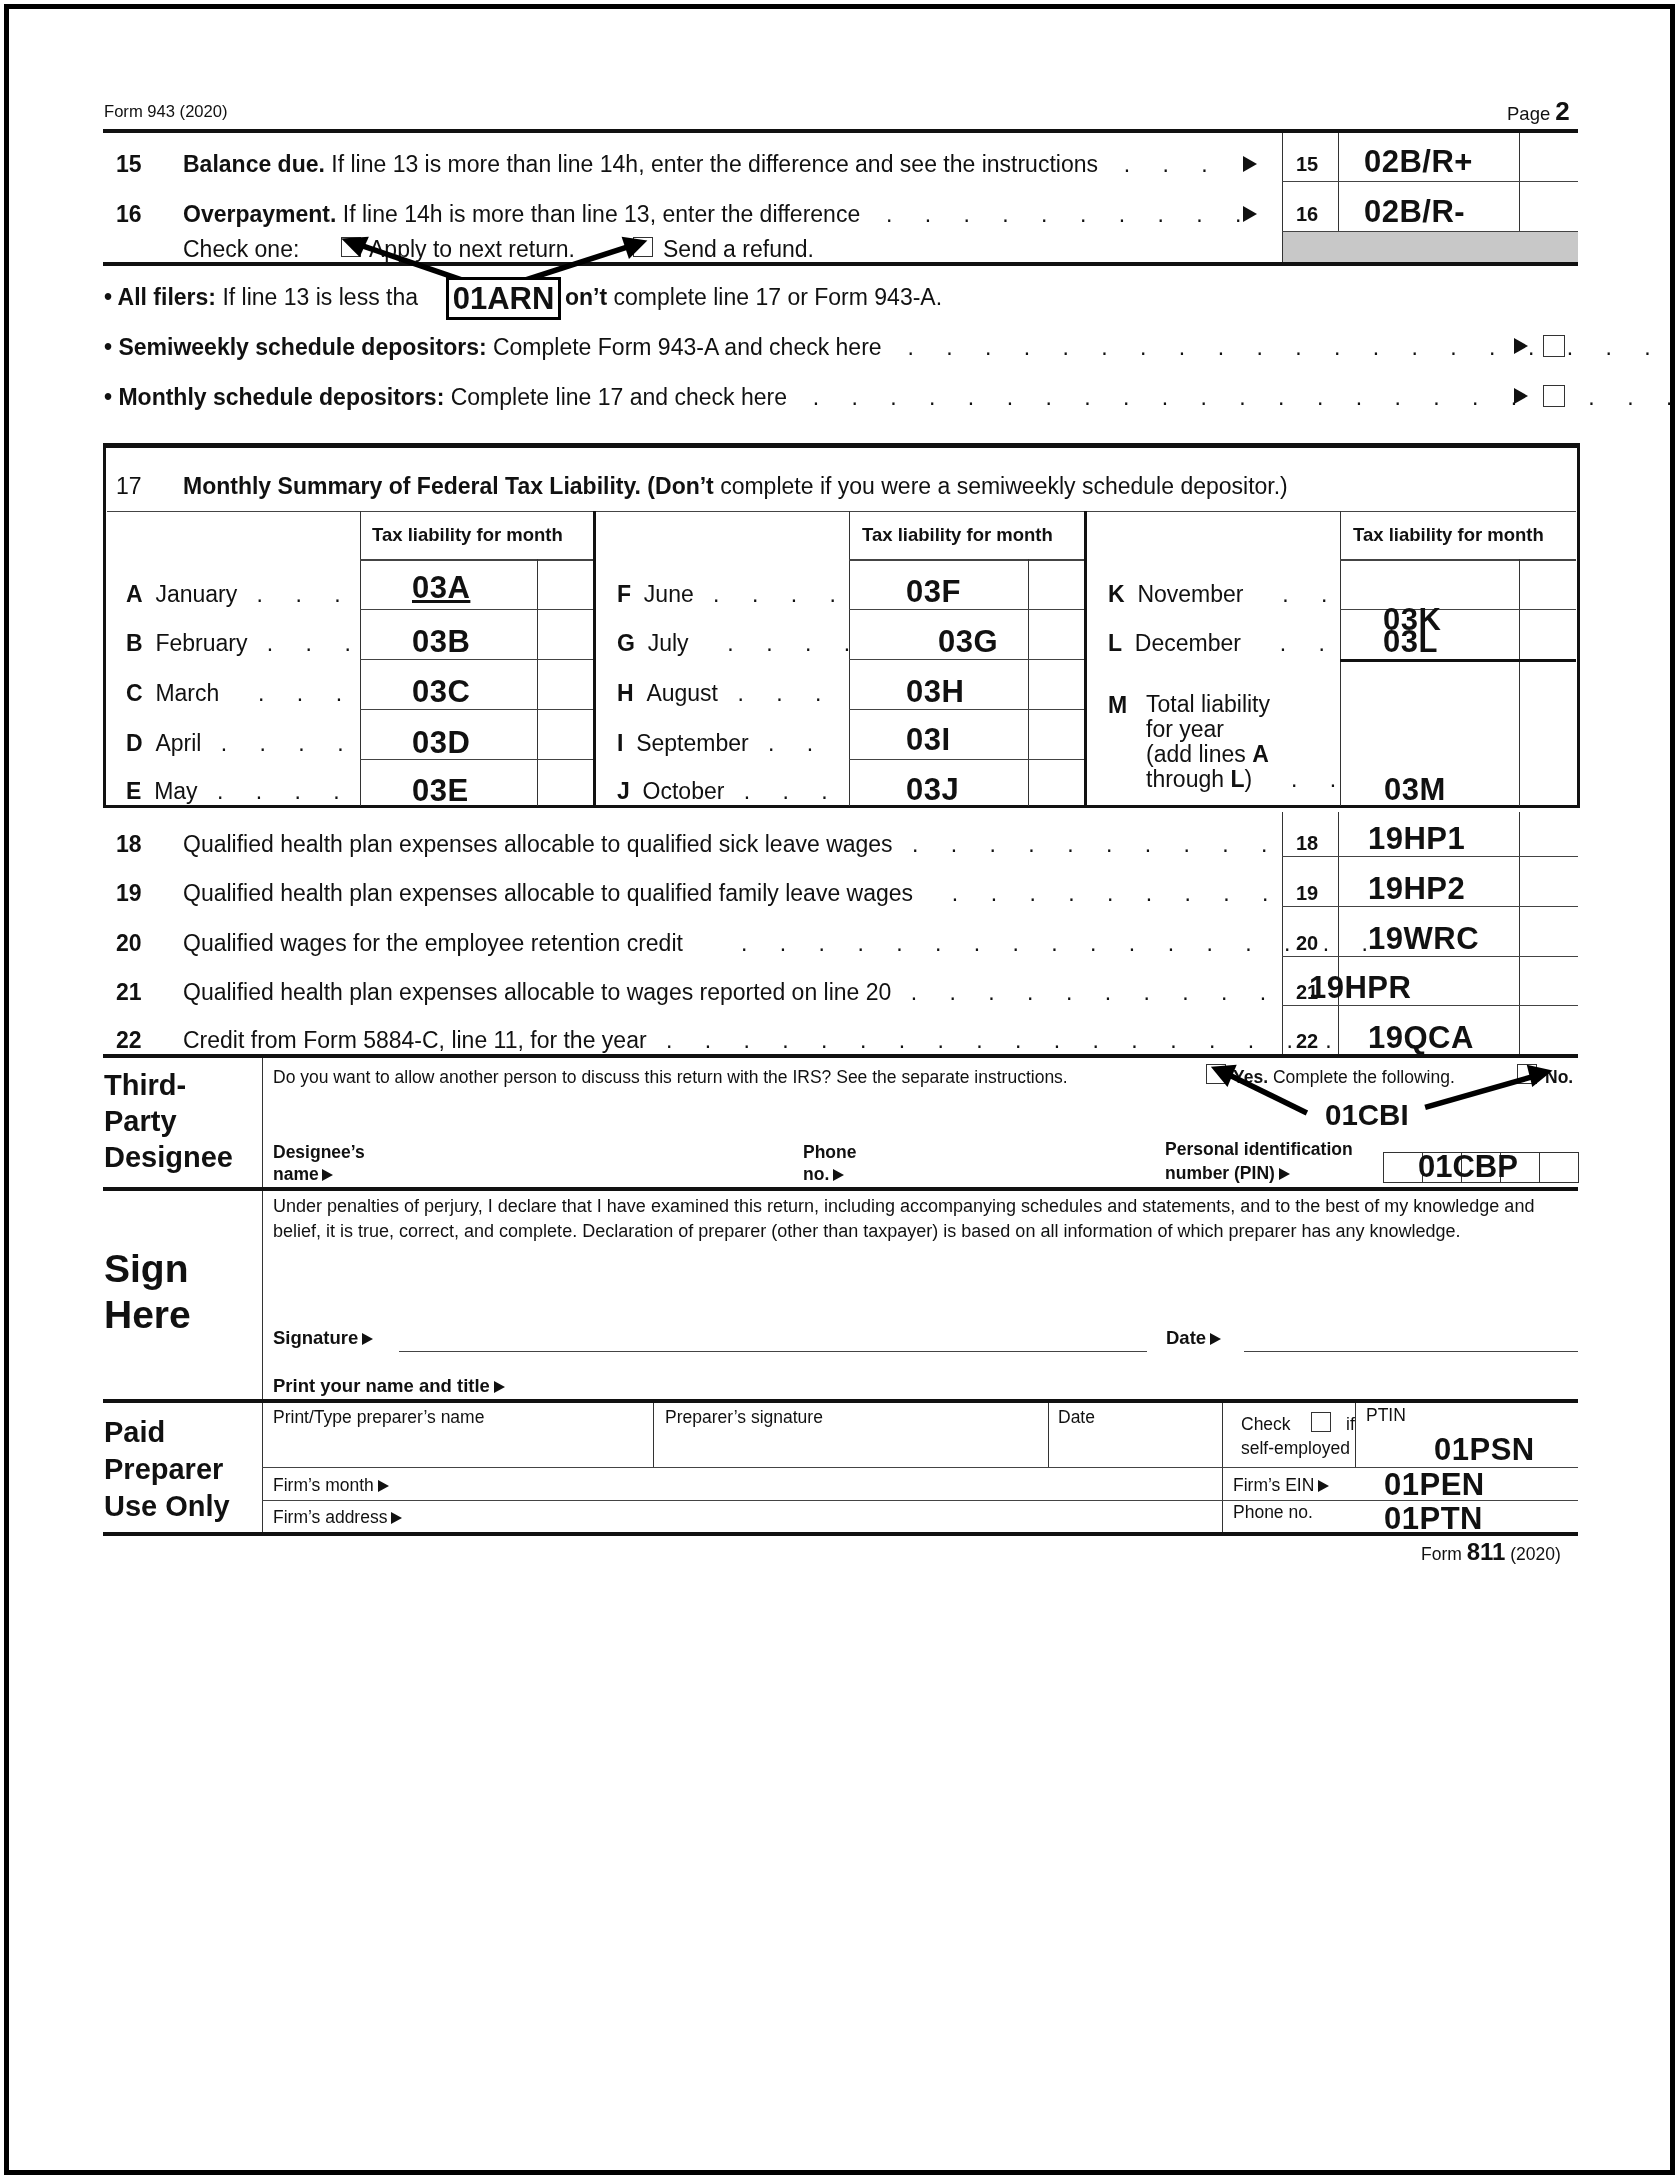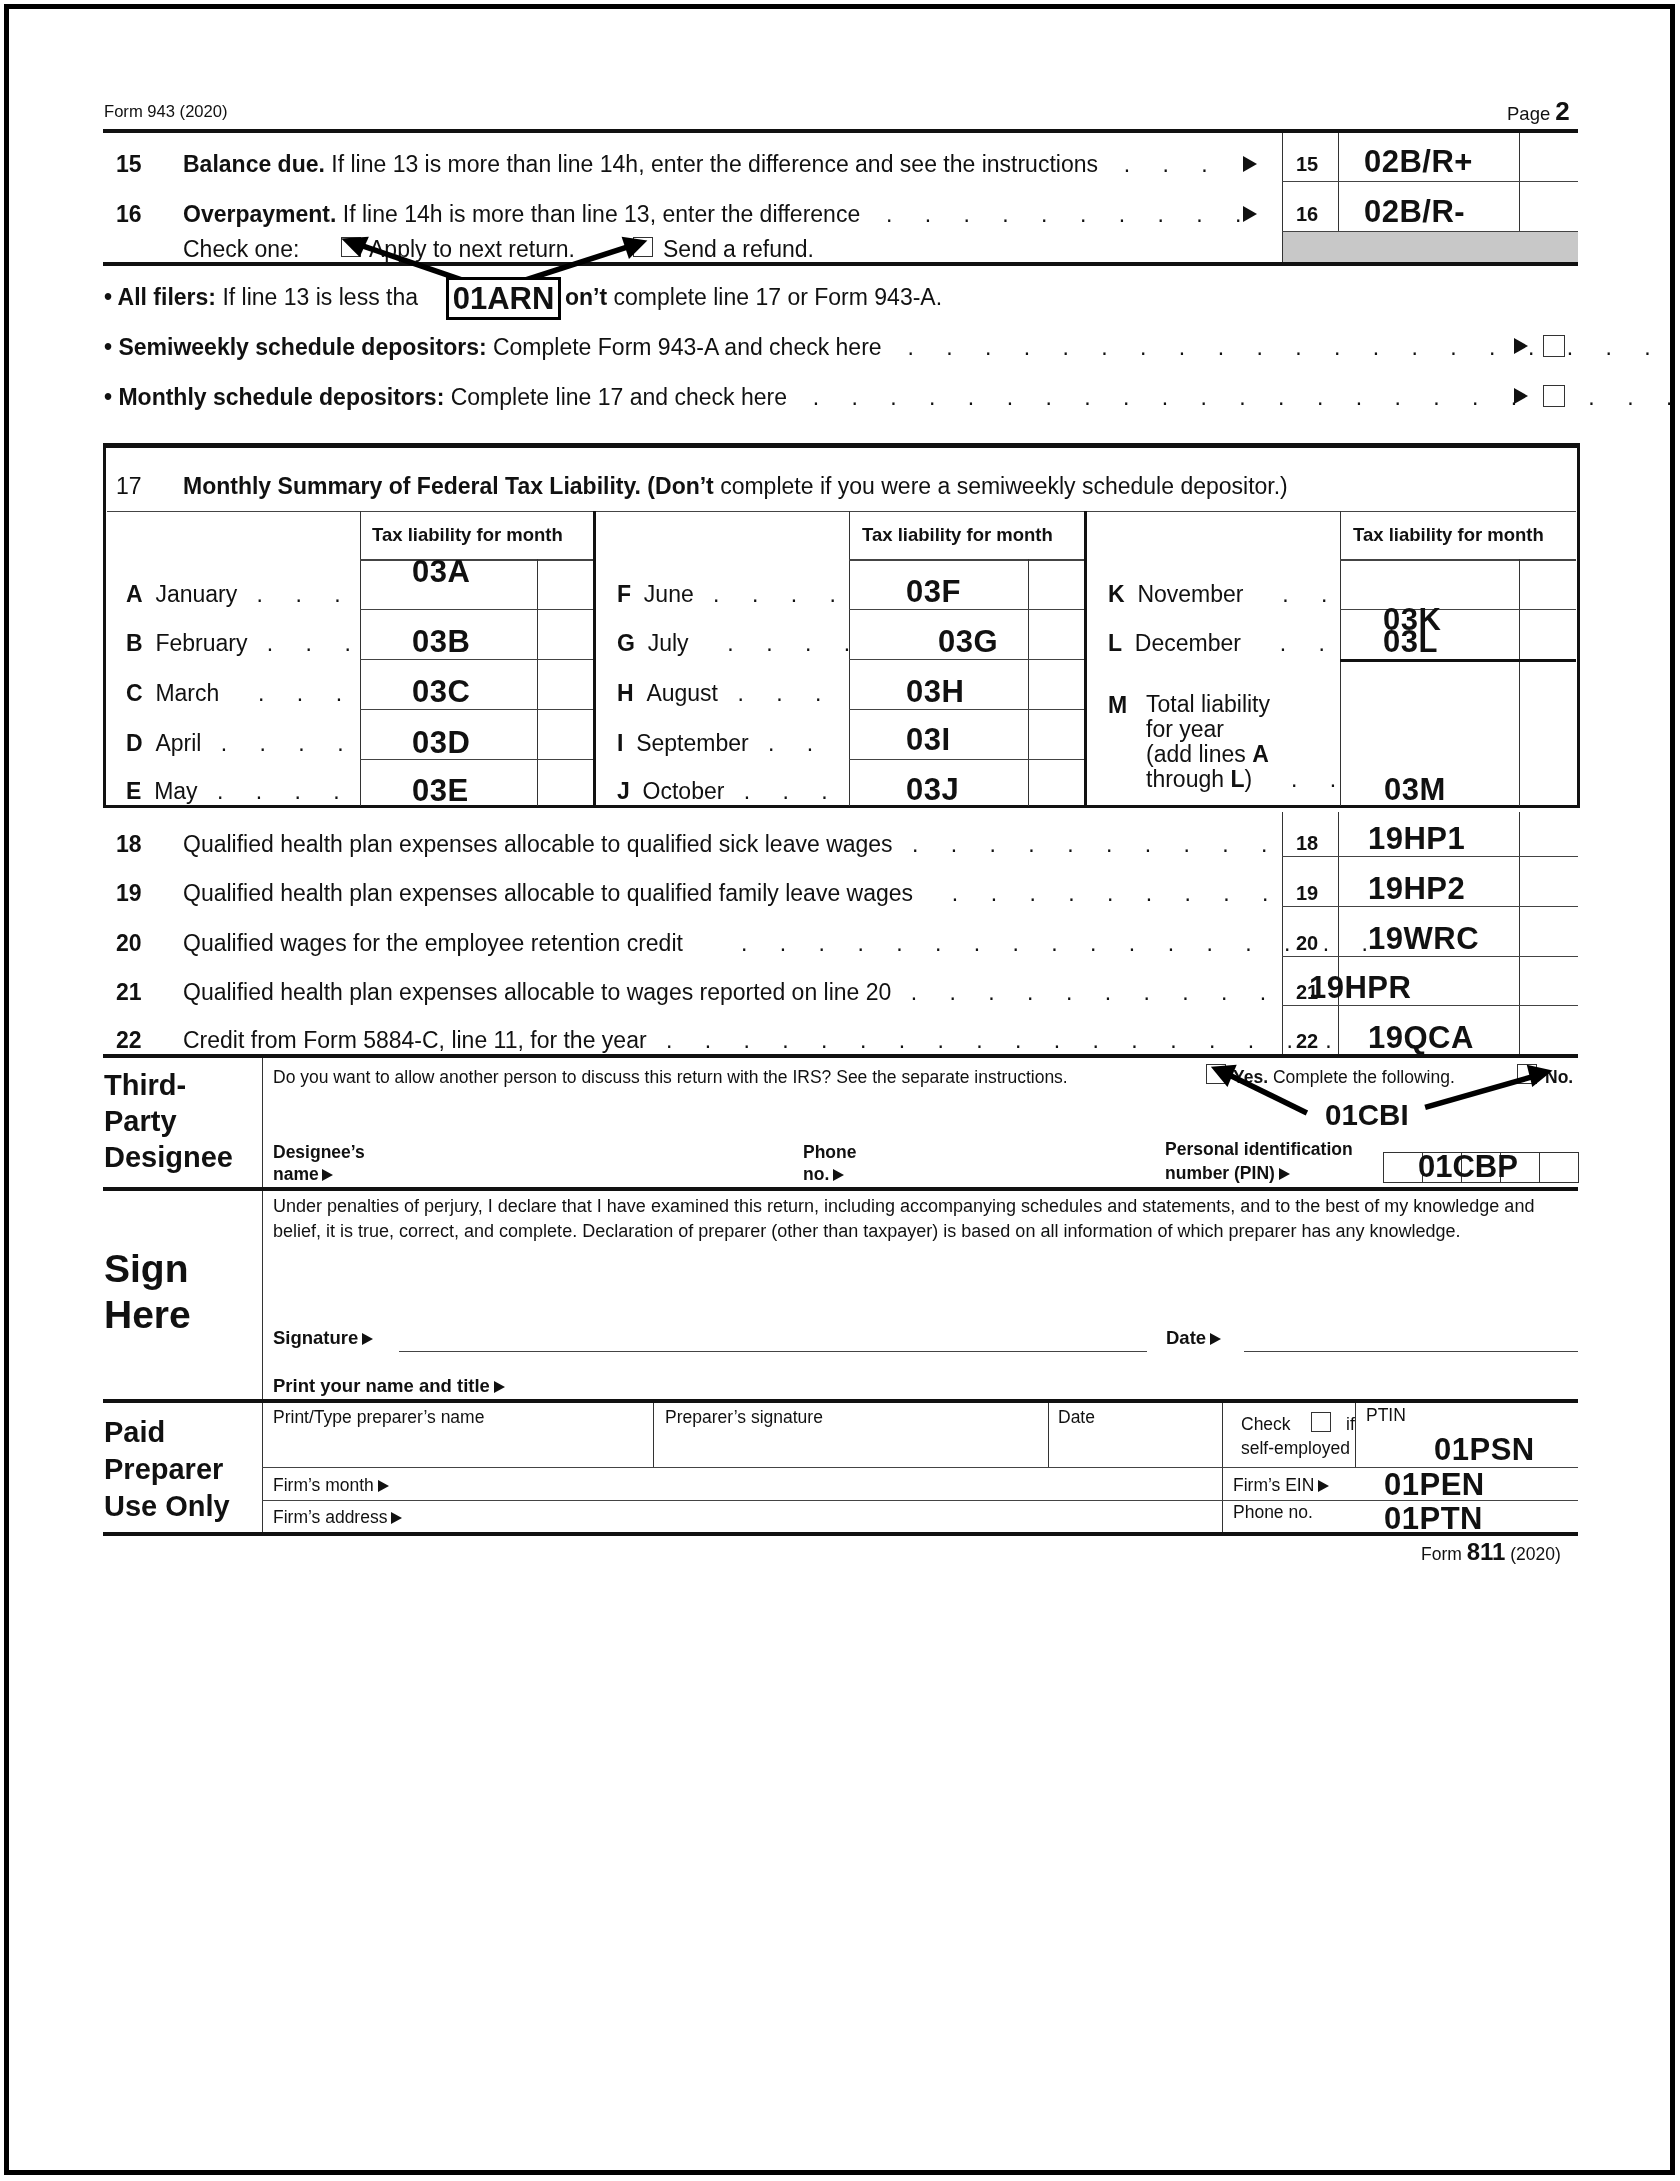--- a/index.html
+++ b/index.html
@@ -123,21 +123,21 @@
 <div class="hline thin" style="left:360px; top:709px; width:233px;"></div>
 <div class="hline thin" style="left:360px; top:759px; width:233px;"></div>
 <div class="hline thin" style="left:849px; top:609px; width:235px;"></div>
 <div class="hline thin" style="left:849px; top:659px; width:235px;"></div>
 <div class="hline thin" style="left:849px; top:709px; width:235px;"></div>
 <div class="hline thin" style="left:849px; top:759px; width:235px;"></div>
 <div class="hline thin" style="left:1340px; top:609px; width:236px;"></div>
 <div class="hline" style="left:1340px; top:659px; width:236px; height:2.8px; background:#111;"></div>
 
 <div class="abs txt22" style="left:126px; top:581px;"><span class="b">A</span>&nbsp;&nbsp;<span>January</span><span class="dots">&nbsp;.&nbsp;.&nbsp;.</span></div>
-<div class="code" style="left:412px; top:554px;">03A</div>
+<div class="code" style="left:412px; top:570px;text-decoration:underline;">03A</div>
 <div class="abs txt22" style="left:126px; top:630px;"><span class="b">B</span>&nbsp;&nbsp;<span>February</span><span class="dots">&nbsp;.&nbsp;.&nbsp;.</span></div>
 <div class="code" style="left:412px; top:624px;">03B</div>
 <div class="abs txt22" style="left:126px; top:680px;"><span class="b">C</span>&nbsp;&nbsp;<span>March</span><span class="dots">&nbsp;&nbsp;.&nbsp;.&nbsp;.</span></div>
 <div class="code" style="left:412px; top:674px;">03C</div>
 <div class="abs txt22" style="left:126px; top:730px;"><span class="b">D</span>&nbsp;&nbsp;<span>April</span><span class="dots">&nbsp;.&nbsp;.&nbsp;.&nbsp;.</span></div>
 <div class="code" style="left:412px; top:725px;">03D</div>
 <div class="abs txt22" style="left:126px; top:778px;"><span class="b">E</span>&nbsp;&nbsp;<span>May</span><span class="dots">&nbsp;.&nbsp;.&nbsp;.&nbsp;.</span></div>
 <div class="code" style="left:412px; top:773px;">03E</div>
 
 <div class="abs txt22" style="left:617px; top:581px;"><span class="b">F</span>&nbsp;&nbsp;<span>June</span><span class="dots">&nbsp;.&nbsp;.&nbsp;.&nbsp;.</span></div>

